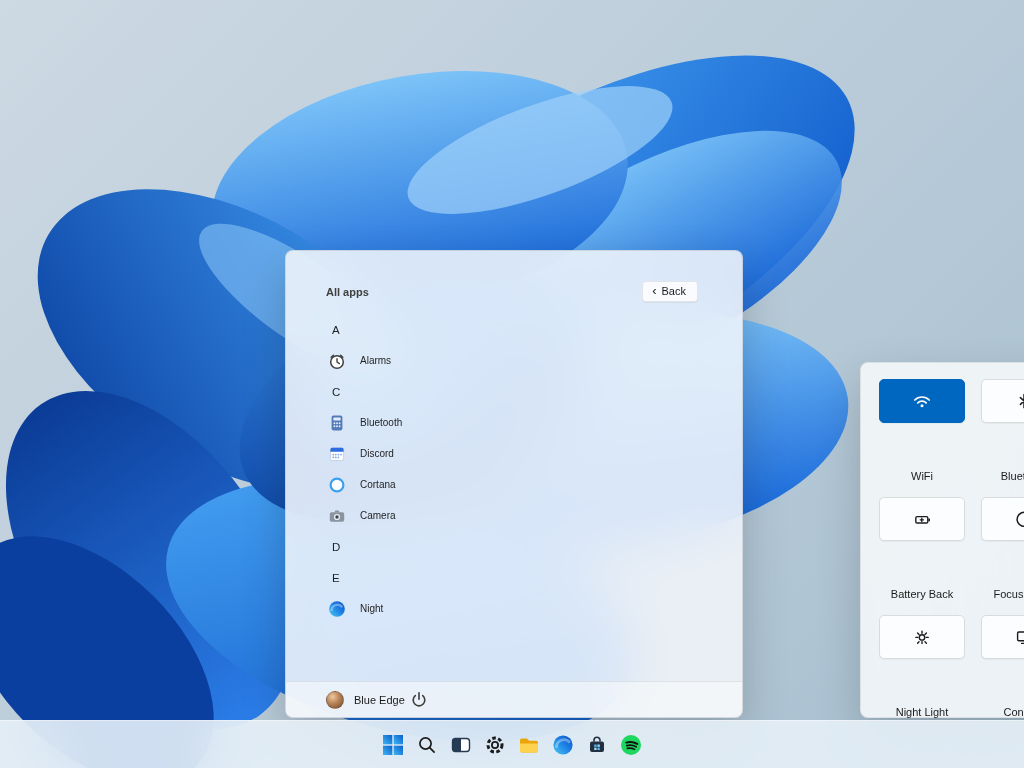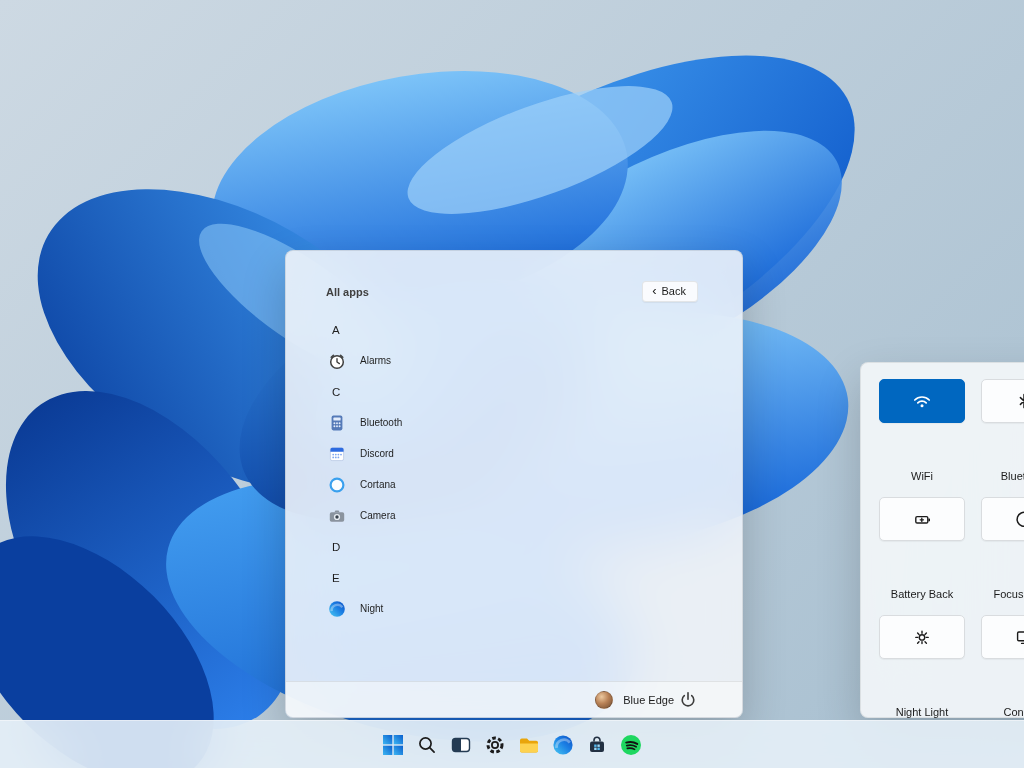--- a/index.html
+++ b/index.html
@@ -36,21 +36,21 @@
   .section-letter {
     height:31px; display:flex; align-items:center;
     font-size:11.5px; color:#1f1f1f; padding-left:6px; border-radius:4px;
   }
   .app-row { height:31px; display:flex; align-items:center; gap:13px; padding-left:1px; border-radius:4px; }
   .app-label { font-size:10px; color:#1f1f1f; }
   .ic { width:20px; height:20px; display:flex; align-items:center; justify-content:center; flex:0 0 20px; }
   .menu-footer {
     height:36px; border-top:1px solid rgba(0,0,0,0.08);
     background:rgba(250,251,252,0.55);
-    display:flex; align-items:center; justify-content:flex-end;
+    display:flex; align-items:center; justify-content:flex-start;
     padding:0 40px;
   }
   .user-chip { display:flex; align-items:center; gap:10px; }
   .avatar {
     width:18px; height:18px; border-radius:50%;
     background:radial-gradient(circle at 35% 30%, #ecc9a0 0%, #b98257 45%, #6e4a2f 100%);
     border:0.5px solid rgba(0,0,0,0.15);
   }
   .user-name { font-size:11px; color:#1b1b1b; }
   .power-btn { width:28px; height:28px; border:none; background:transparent; display:flex; align-items:center; justify-content:center; border-radius:4px; }

